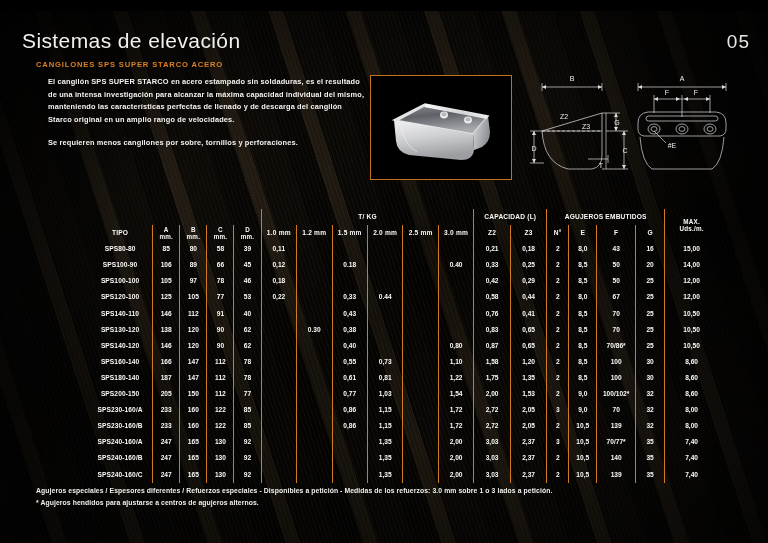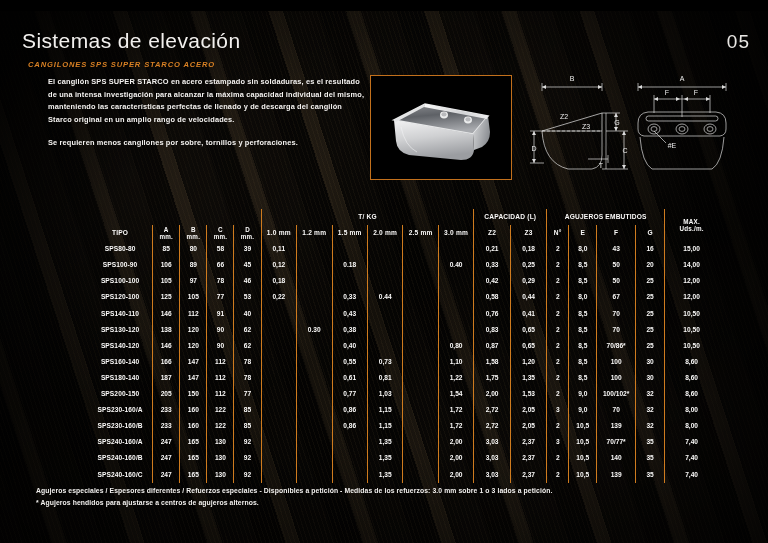--- a/index.html
+++ b/index.html
@@ -83,27 +83,26 @@
     top: 20px;
     font-size: 19px;
     font-weight: 300;
     color: #e9e7e4;
     letter-spacing: 1px;
   }
 
   
   .subtitle {
     position: absolute;
-    left: 28px;
+    left: 36px;
     top: 49px;
     font-size: 7.6px;
     font-weight: bold;
     letter-spacing: .85px;
     color: #d98124;
-    font-style: italic;
   }
   .intro {
     position: absolute;
     left: 48px;
     top: 65px;
     width: 320px;
     font-size: 7.4px;
     font-weight: bold;
     line-height: 12.6px;
     letter-spacing: .15px;

